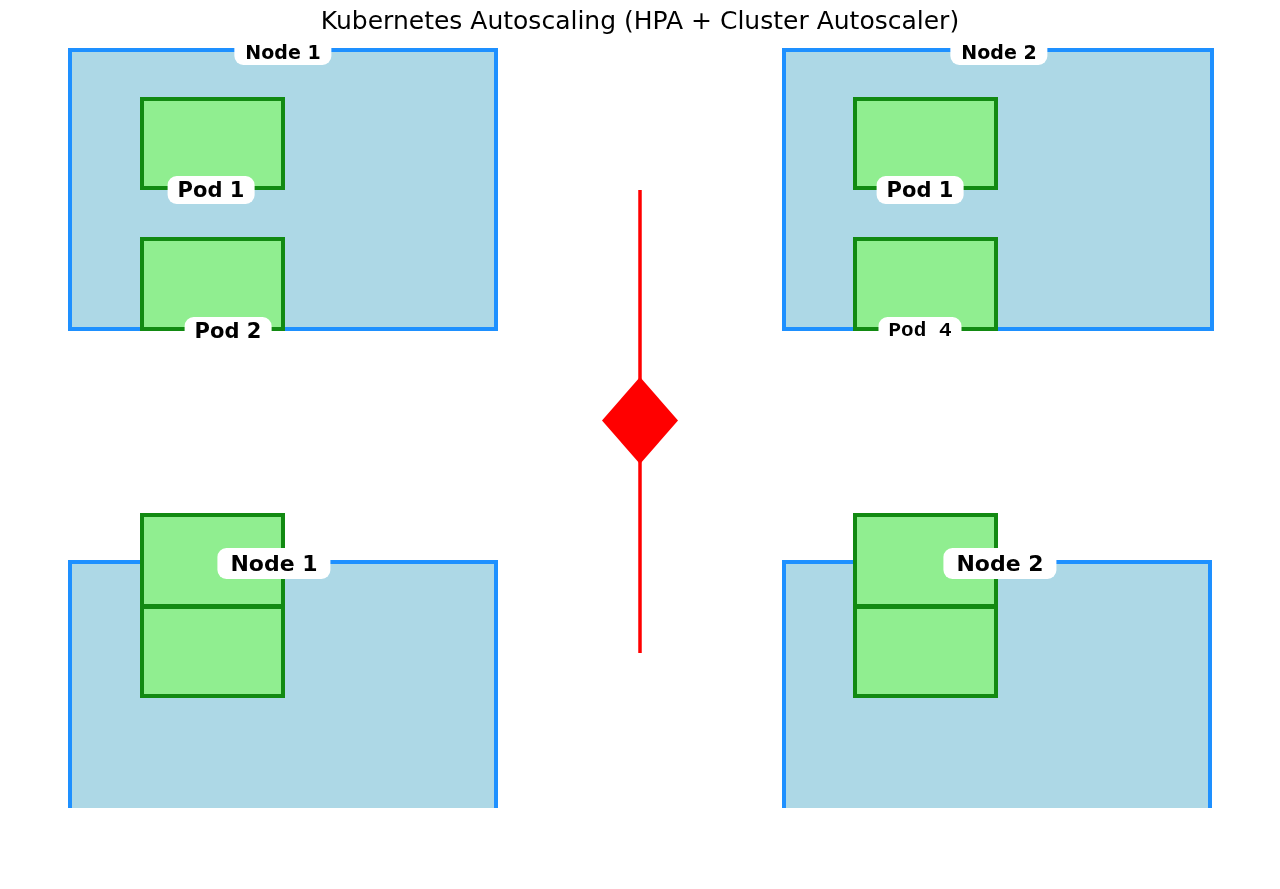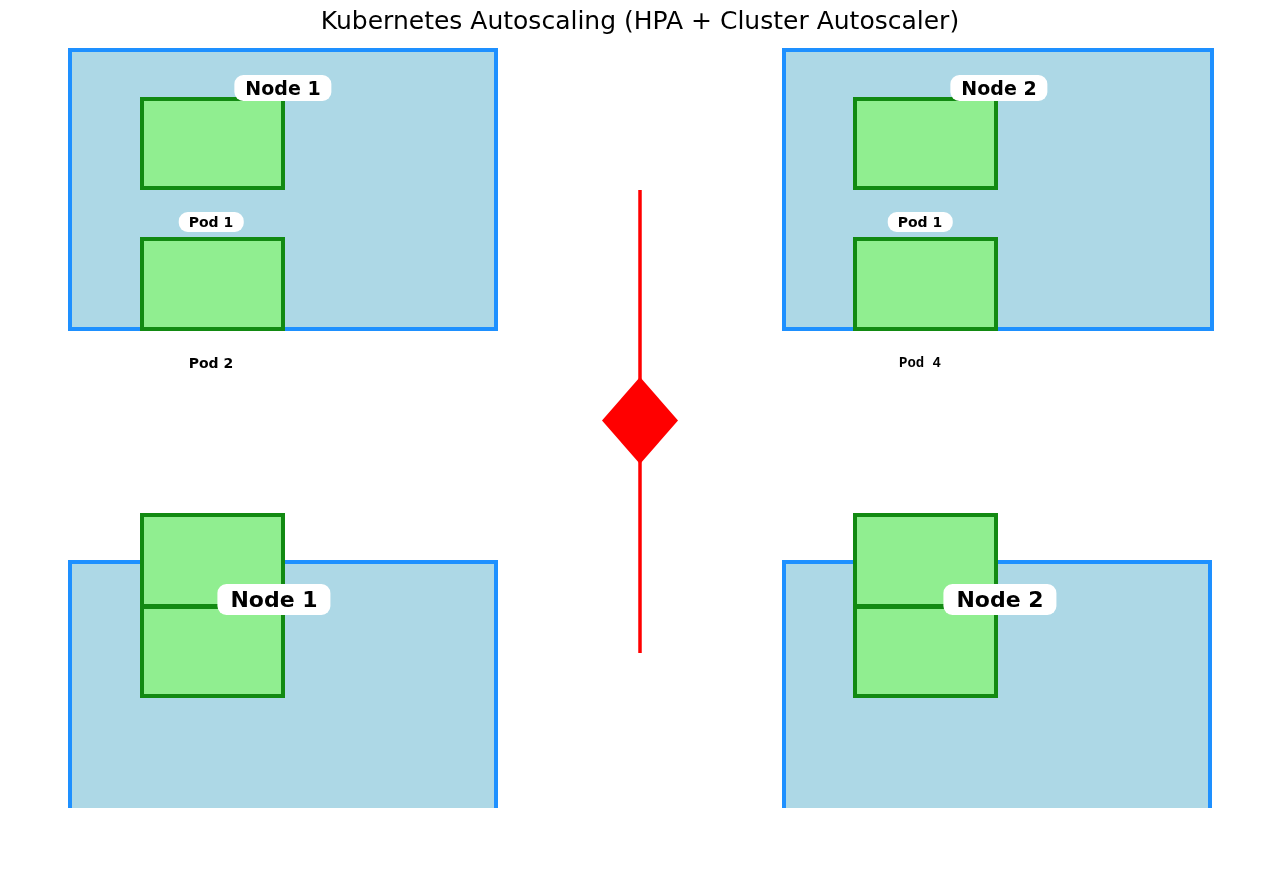--- a/index.html
+++ b/index.html
@@ -50,24 +50,23 @@
   .pill {
     position: absolute;
     transform: translateX(-50%);
     background: #FFFFFF;
     color: #000000;
     border-radius: 9px;
     font-weight: 600;
     white-space: nowrap;
     z-index: 4;
     text-align: left;
-    margin-top: 36px;
   }
   .pill-node-top  { font-size: 19px; padding: 2px 11px; }
-  .pill-pod       { font-size: 14px; padding: 2px 10px; }
+  .pill-pod       { font-size: 21px; padding: 2px 10px; }
   .pill-node-bottom { font-size: 22px; padding: 3px 13px; }
   .event-svg {
     position: absolute;
     left: 590px;
     top: 188px;
     width: 100px;
     height: 470px;
     z-index: 3;
   }
 </style>
@@ -76,21 +75,21 @@
 
 <div class="canvas">
 
   <div class="title">Kubernetes Autoscaling (HPA + Cluster Autoscaler)</div>
 
   <div class="node" style="left:68px; top:48px; width:430px; height:283px;"></div>
   <div class="pod" style="left:140px; top:97px; width:145px; height:93px;"></div>
   <div class="pod" style="left:140px; top:237px; width:145px; height:94px;"></div>
   <div class="pill pill-node-top" style="left:283px; top:39px;">Node 1</div>
   <div class="pill pill-pod" style="left:211px; top:176px;">Pod 1</div>
-  <div class="pill pill-pod" style="left:211px; top:317px;">Pod 2</div>
+  <div class="pill pill-pod" style="left:228px; top:317px;">Pod 2</div>
 
   <div class="node" style="left:782px; top:48px; width:432px; height:283px;"></div>
   <div class="pod" style="left:853px; top:97px; width:145px; height:93px;"></div>
   <div class="pod" style="left:853px; top:237px; width:145px; height:94px;"></div>
   <div class="pill pill-node-top" style="left:999px; top:39px;">Node 2</div>
   <div class="pill pill-pod" style="left:920px; top:176px;">Pod 1</div>
   <div class="pill pill-pod" style="left:920px; top:317px;font-family:Liberation Mono, monospace;">Pod 4</div>
 
   <svg class="event-svg" viewBox="0 0 100 470">
     <line x1="50" y1="2" x2="50" y2="465" stroke="#FF0000" stroke-width="3.5"></line>

